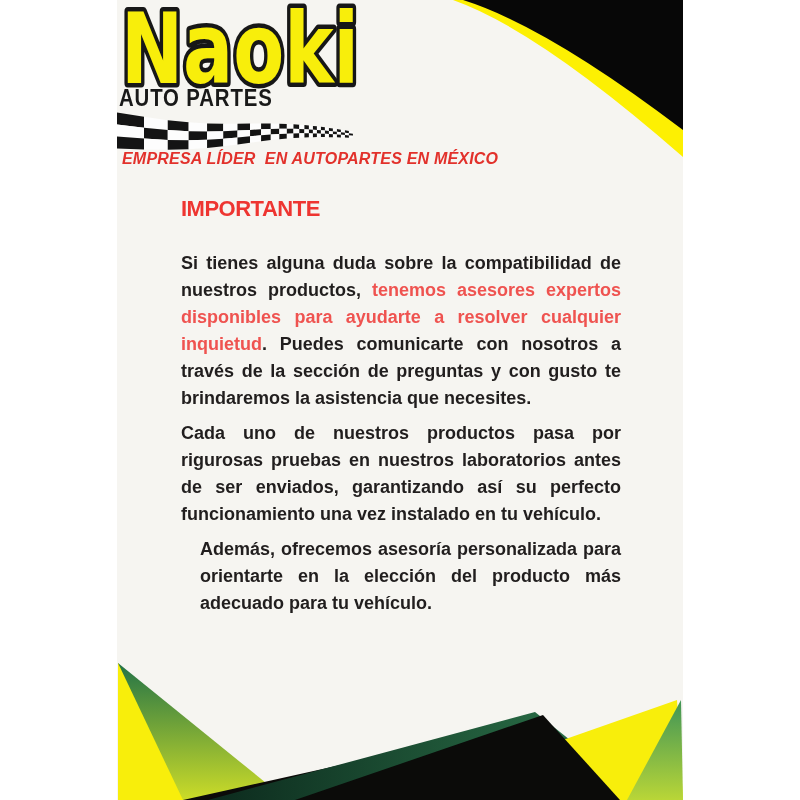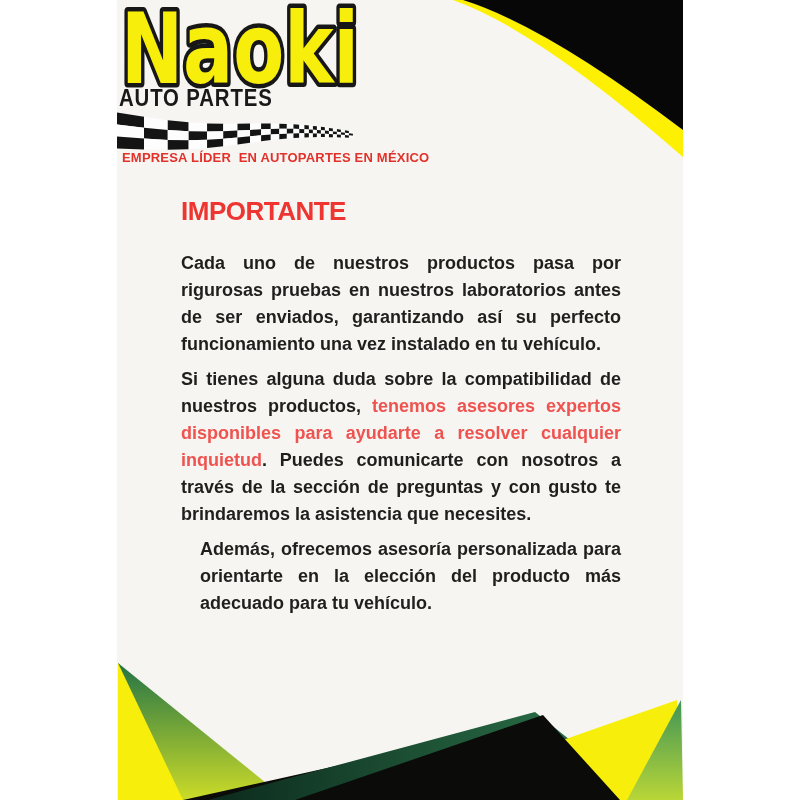--- a/index.html
+++ b/index.html
@@ -9,25 +9,25 @@
 
   
   .corner-tr{position:absolute;top:0;right:0;width:240px;height:165px;display:block;}
   .decor-bottom{position:absolute;bottom:0;left:0;width:566px;height:180px;display:block;}
 
   
   .logo-svg{position:absolute;left:0;top:0;width:252px;height:98px;display:block;}
   .logo-sub{position:absolute;left:2px;top:84px;font-size:24px;font-weight:700;color:#191919;
             letter-spacing:1px;transform:scaleX(.85);transform-origin:left top;white-space:pre;}
   .flag-svg{position:absolute;left:0;top:112px;width:245px;height:42px;display:block;}
-  .tagline{position:absolute;left:5px;top:150px;font-size:13px;font-weight:700;color:#e2312b;
-           letter-spacing:.2px;white-space:pre;}
+  .tagline{position:absolute;left:5px;top:150px;font-size:16px;font-weight:700;color:#e2312b;
+           letter-spacing:.2px;white-space:pre;font-style:italic;}
 
   
-  .heading{position:absolute;left:64px;top:196px;font-size:26px;font-weight:800;color:#ee3531;
+  .heading{position:absolute;left:64px;top:196px;font-size:22px;font-weight:800;color:#ee3531;
            letter-spacing:-.5px;}
   .content{position:absolute;left:64px;top:250px;width:440px;}
   .content p{margin:0 0 8px 0;font-size:18px;line-height:27px;font-weight:700;color:#211e1e;
              text-align:justify;letter-spacing:0;}
   .content p:last-child{margin-bottom:0;margin-left:19px;}
   .hl{color:#ef5350;}
 </style>
 </head>
 <body>
 
@@ -124,22 +124,22 @@
         <polygon points="231.93088287247468,18.926967679520587 235.93088287247468,19.567945245238327 235.93088287247468,21.63401333481834 231.93088287247468,21.16145682173218" fill="#fdfdfd"></polygon>
         <polygon points="231.93088287247468,21.16145682173218 235.93088287247468,21.63401333481834 235.93088287247468,23.700081424398356 231.93088287247468,23.395945963943774" fill="#141414"></polygon>
         <polygon points="231.93088287247468,23.395945963943774 235.93088287247468,23.700081424398356 235.93088287247468,25.766149513978366 231.93088287247468,25.630435106155364" fill="#fdfdfd"></polygon>
       </svg>
 
     <div class="tagline">EMPRESA LÍDER  EN AUTOPARTES EN MÉXICO</div>
 
     <div class="heading">IMPORTANTE</div>
 
     <div class="content">
+      <p><span>Si tienes alguna duda sobre la compatibilidad de nuestros productos, </span><span class="hl">tenemos asesores expertos disponibles para ayudarte a resolver cualquier inquietud</span><span>. Puedes comunicarte con nosotros a través de la sección de preguntas y con gusto te brindaremos la asistencia que necesites.</span></p>
       <p>Cada uno de nuestros productos pasa por rigurosas pruebas en nuestros laboratorios antes de ser enviados, garantizando así su perfecto funcionamiento una vez instalado en tu vehículo.</p>
-      <p><span>Si tienes alguna duda sobre la compatibilidad de nuestros productos, </span><span class="hl">tenemos asesores expertos disponibles para ayudarte a resolver cualquier inquietud</span><span>. Puedes comunicarte con nosotros a través de la sección de preguntas y con gusto te brindaremos la asistencia que necesites.</span></p>
       <p>Además, ofrecemos asesoría personalizada para orientarte en la elección del producto más adecuado para tu vehículo.</p>
     </div>
 
     <svg class="decor-bottom" viewBox="0 0 566 180" aria-hidden="true">
       <defs>
         <linearGradient id="gradLeft" x1="0" y1="0" x2="0" y2="1">
           <stop offset="0" stop-color="#237347"></stop>
             <stop offset="1" stop-color="#ccdc28"></stop>
         </linearGradient>
         <linearGradient id="gradRidge" x1="0" y1="0" x2="1" y2="0">

